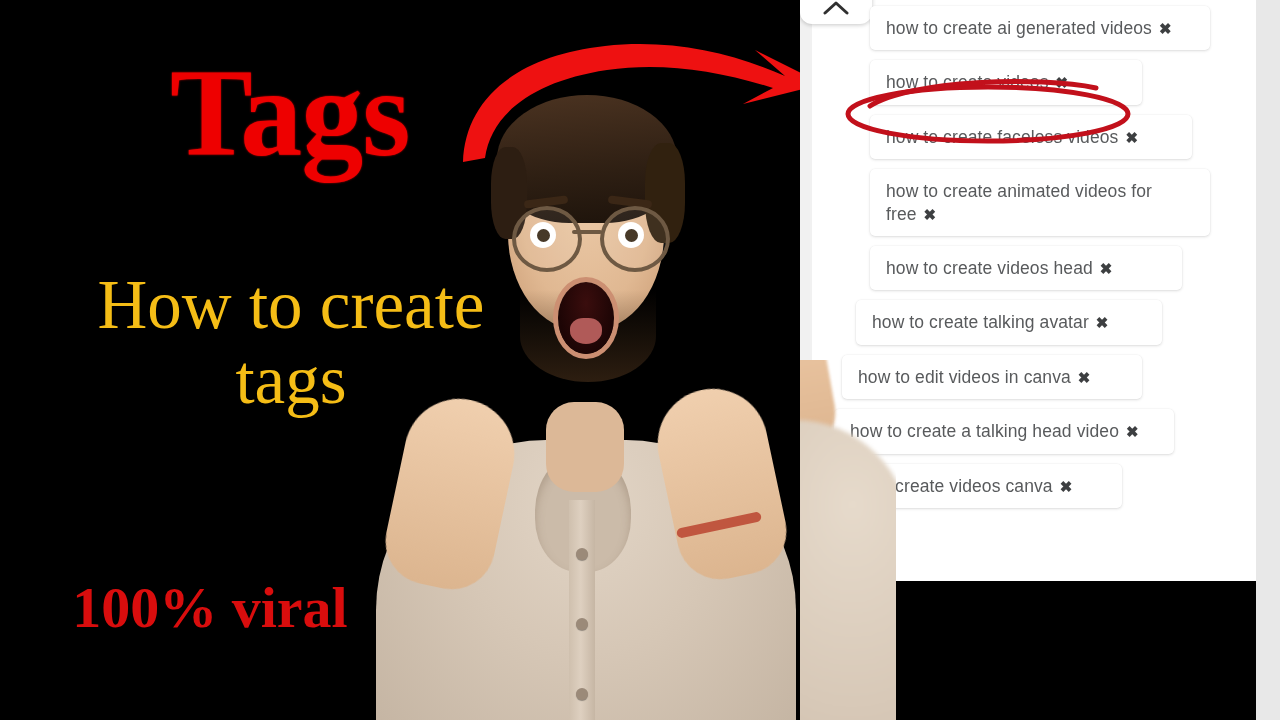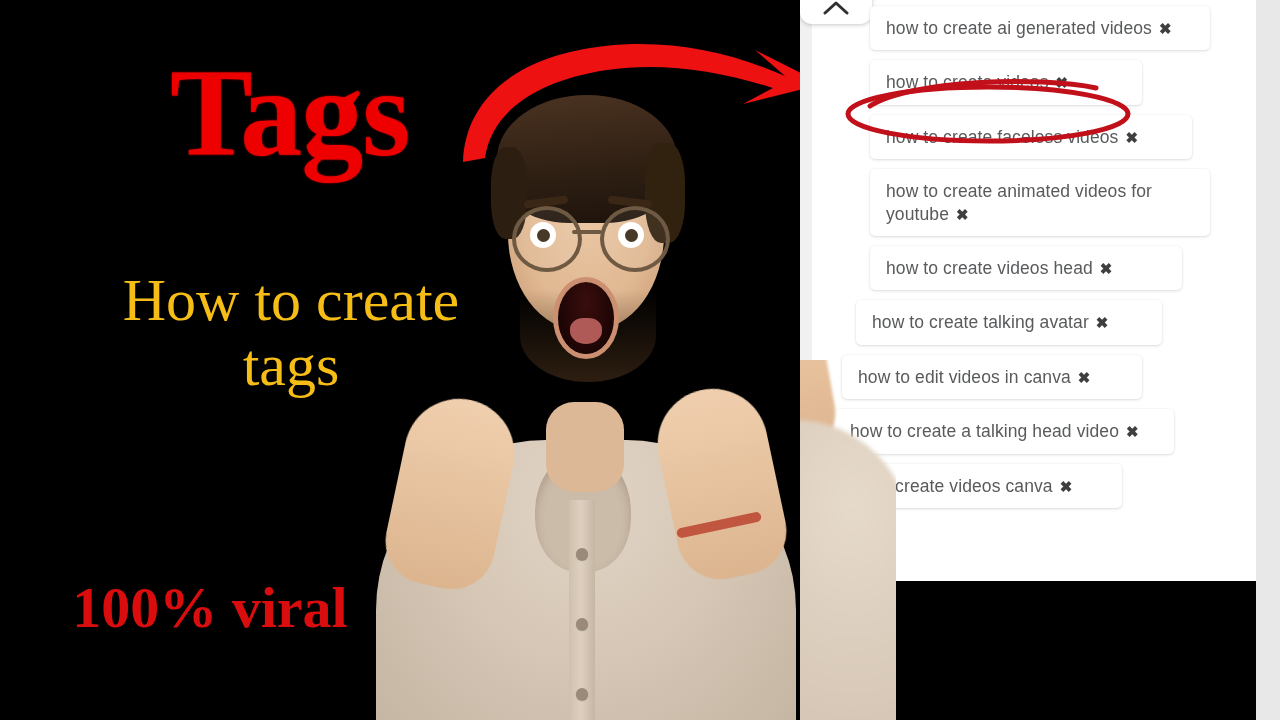--- a/index.html
+++ b/index.html
@@ -15,21 +15,21 @@
     position:absolute;left:170px;top:52px;
     font-family:"Liberation Serif",serif;
     font-size:124px;line-height:1;font-weight:700;
     color:#ee0000;letter-spacing:-1px;
     text-shadow:0 0 2px #c00;
   }
 
   .title-yellow{
     position:absolute;left:18px;top:268px;width:546px;
     font-family:"Liberation Serif",serif;
-    font-size:60px;line-height:1.08;font-weight:400;
+    font-size:69px;line-height:1.08;font-weight:400;
     color:#f5bd16;text-align:center;
   }
   .title-yellow .l2{display:block;}
 
   .title-viral{
     position:absolute;left:10px;top:578px;width:400px;
     font-family:"Liberation Serif",serif;
     font-size:58px;line-height:1.05;font-weight:700;
     color:#d90d0d;text-align:center;
   }
@@ -207,21 +207,21 @@
     <div class="collapse-btn">
       <svg width="26" height="16" viewBox="0 0 26 16">
         <path d="M2 13 L13 3 L24 13" fill="none" stroke="#303030" stroke-width="3" stroke-linecap="round" stroke-linejoin="round"></path>
       </svg>
     </div>
 
     <div class="chip-list" id="chip-list">
         <div class="chip w-full "><span>how to create ai generated videos</span><span class="x">✖</span></div>
         <div class="chip w-b "><span>how to create videos</span><span class="x">✖</span></div>
         <div class="chip w-a "><span>how to create faceless videos</span><span class="x">✖</span></div>
-        <div class="chip w-full "><span>how to create animated videos for youtube</span><span class="x">✖</span></div>
+        <div class="chip w-full "><span>how to create animated videos for free</span><span class="x">✖</span></div>
         <div class="chip w-d "><span>how to create videos head</span><span class="x">✖</span></div>
         <div class="chip w-e shift1"><span>how to create talking avatar</span><span class="x">✖</span></div>
         <div class="chip w-f shift2"><span>how to edit videos in canva</span><span class="x">✖</span></div>
         <div class="chip w-full shift3"><span>how to create a talking head video</span><span class="x">✖</span></div>
         <div class="chip w-f shift4"><span>how to create videos canva</span><span class="x">✖</span></div>
       </div>
 
     <div class="occluder">
       <div class="occ-hand"></div>
       <div class="occ-shoulder"></div>

